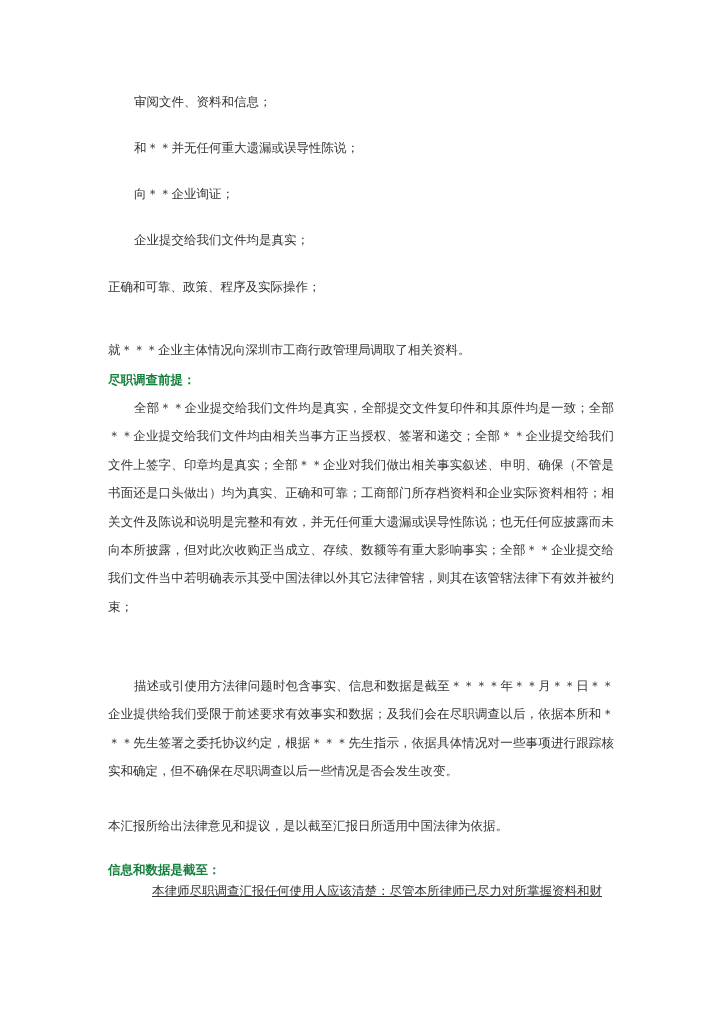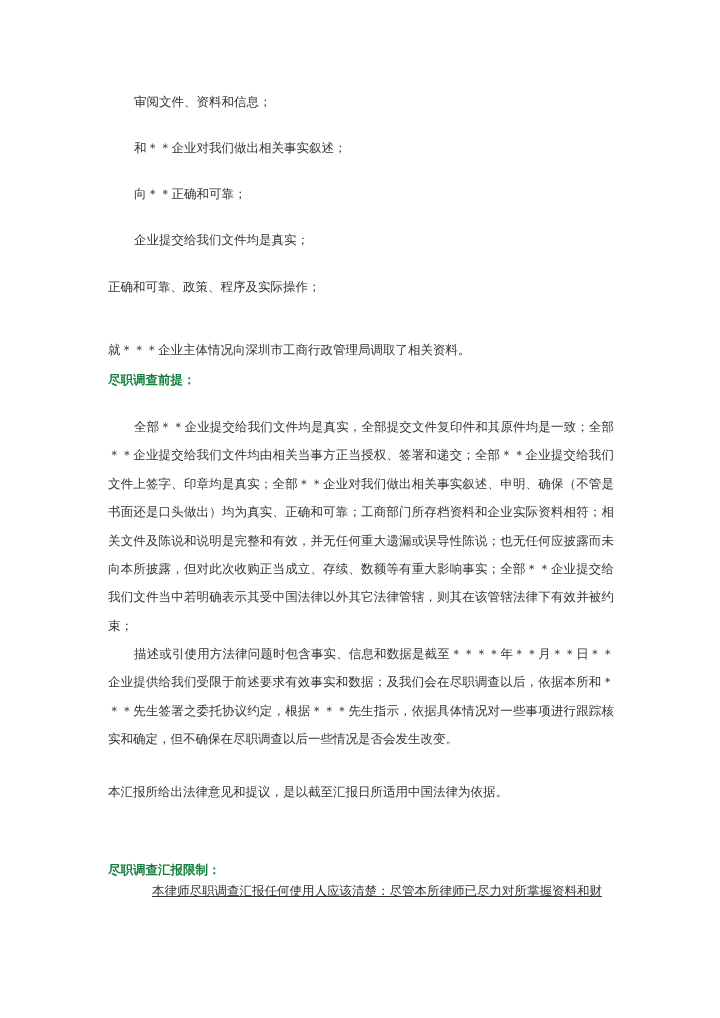--- a/index.html
+++ b/index.html
@@ -26,30 +26,30 @@
       text-indent: 26px;
       word-break: break-all;
     }
     .para.deep { text-indent: 44px; text-decoration: underline; }
   </style>
 </head>
 <body>
 
 <div>
   <div class="line ind" style="top:94px">审阅文件、资料和信息；</div>
-  <div class="line ind" style="top:140px">和＊＊企业对我们做出相关事实叙述；</div>
-  <div class="line ind" style="top:186px">向＊＊正确和可靠；</div>
+  <div class="line ind" style="top:140px">和＊＊并无任何重大遗漏或误导性陈说；</div>
+  <div class="line ind" style="top:186px">向＊＊企业询证；</div>
   <div class="line ind" style="top:232px">企业提交给我们文件均是真实；</div>
   <div class="line" style="top:279px">正确和可靠、政策、程序及实际操作；</div>
   <div class="line" style="top:342px">就＊＊＊企业主体情况向深圳市工商行政管理局调取了相关资料。</div>
 
   <div class="line bold" style="top:372px">尽职调查前提：</div>
 
-  <div class="para" style="top:413px">全部＊＊企业提交给我们文件均是真实，全部提交文件复印件和其原件均是一致；全部＊＊企业提交给我们文件均由相关当事方正当授权、签署和递交；全部＊＊企业提交给我们文件上签字、印章均是真实；全部＊＊企业对我们做出相关事实叙述、申明、确保（不管是书面还是口头做出）均为真实、正确和可靠；工商部门所存档资料和企业实际资料相符；相关文件及陈说和说明是完整和有效，并无任何重大遗漏或误导性陈说；也无任何应披露而未向本所披露，但对此次收购正当成立、存续、数额等有重大影响事实；全部＊＊企业提交给我们文件当中若明确表示其受中国法律以外其它法律管辖，则其在该管辖法律下有效并被约束；</div>
+  <div class="para" style="top:394px">全部＊＊企业提交给我们文件均是真实，全部提交文件复印件和其原件均是一致；全部＊＊企业提交给我们文件均由相关当事方正当授权、签署和递交；全部＊＊企业提交给我们文件上签字、印章均是真实；全部＊＊企业对我们做出相关事实叙述、申明、确保（不管是书面还是口头做出）均为真实、正确和可靠；工商部门所存档资料和企业实际资料相符；相关文件及陈说和说明是完整和有效，并无任何重大遗漏或误导性陈说；也无任何应披露而未向本所披露，但对此次收购正当成立、存续、数额等有重大影响事实；全部＊＊企业提交给我们文件当中若明确表示其受中国法律以外其它法律管辖，则其在该管辖法律下有效并被约束；</div>
 
-  <div class="para" style="top:640px">描述或引使用方法律问题时包含事实、信息和数据是截至＊＊＊＊年＊＊月＊＊日＊＊企业提供给我们受限于前述要求有效事实和数据；及我们会在尽职调查以后，依据本所和＊＊＊先生签署之委托协议约定，根据＊＊＊先生指示，依据具体情况对一些事项进行跟踪核实和确定，但不确保在尽职调查以后一些情况是否会发生改变。</div>
+  <div class="para" style="top:672px">描述或引使用方法律问题时包含事实、信息和数据是截至＊＊＊＊年＊＊月＊＊日＊＊企业提供给我们受限于前述要求有效事实和数据；及我们会在尽职调查以后，依据本所和＊＊＊先生签署之委托协议约定，根据＊＊＊先生指示，依据具体情况对一些事项进行跟踪核实和确定，但不确保在尽职调查以后一些情况是否会发生改变。</div>
 
-  <div class="line" style="top:784px">本汇报所给出法律意见和提议，是以截至汇报日所适用中国法律为依据。</div>
+  <div class="line" style="top:818px">本汇报所给出法律意见和提议，是以截至汇报日所适用中国法律为依据。</div>
 
-  <div class="line bold" style="top:862px">尽职调查汇报限制：</div>
+  <div class="line bold" style="top:862px">信息和数据是截至：</div>
 
   <div class="para deep" style="top:877px">本律师尽职调查汇报任何使用人应该清楚：尽管本所律师已尽力对所掌握资料和财</div>
 </div>
 
 </body></html>

